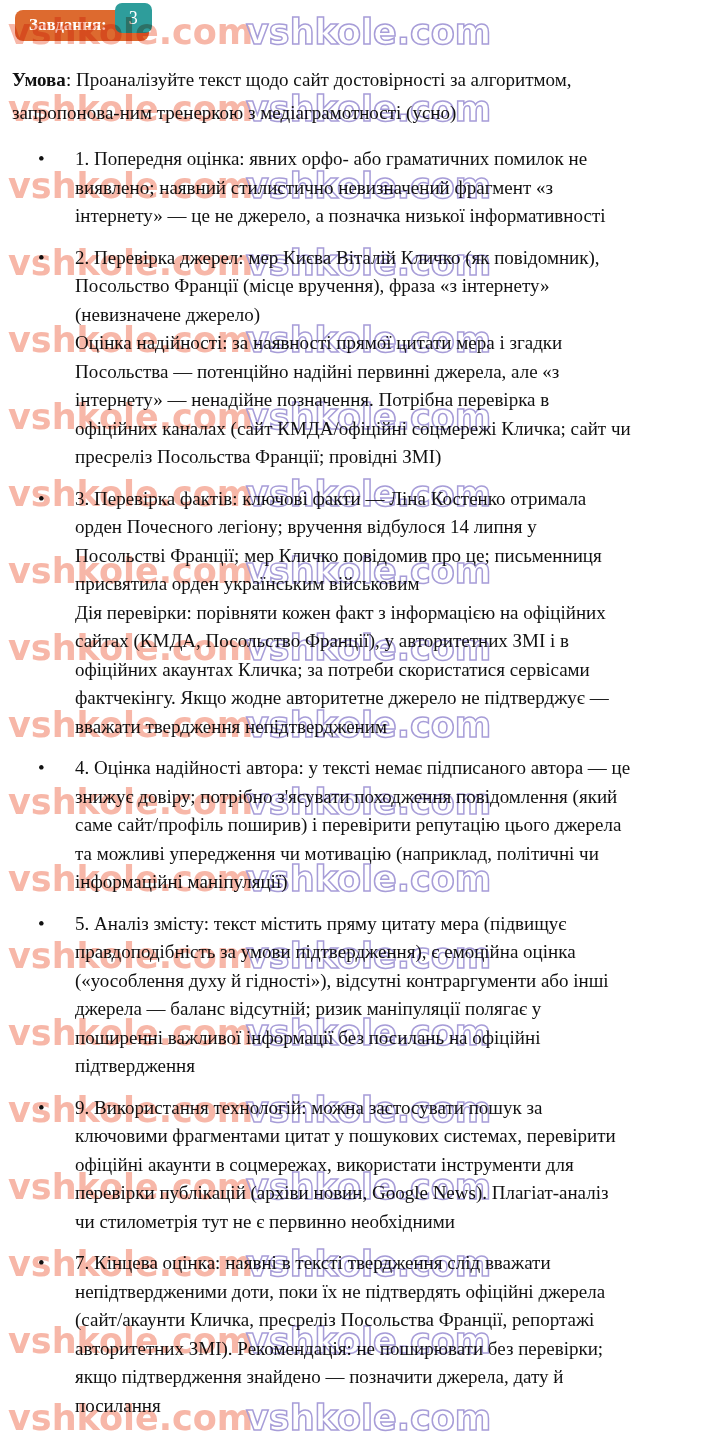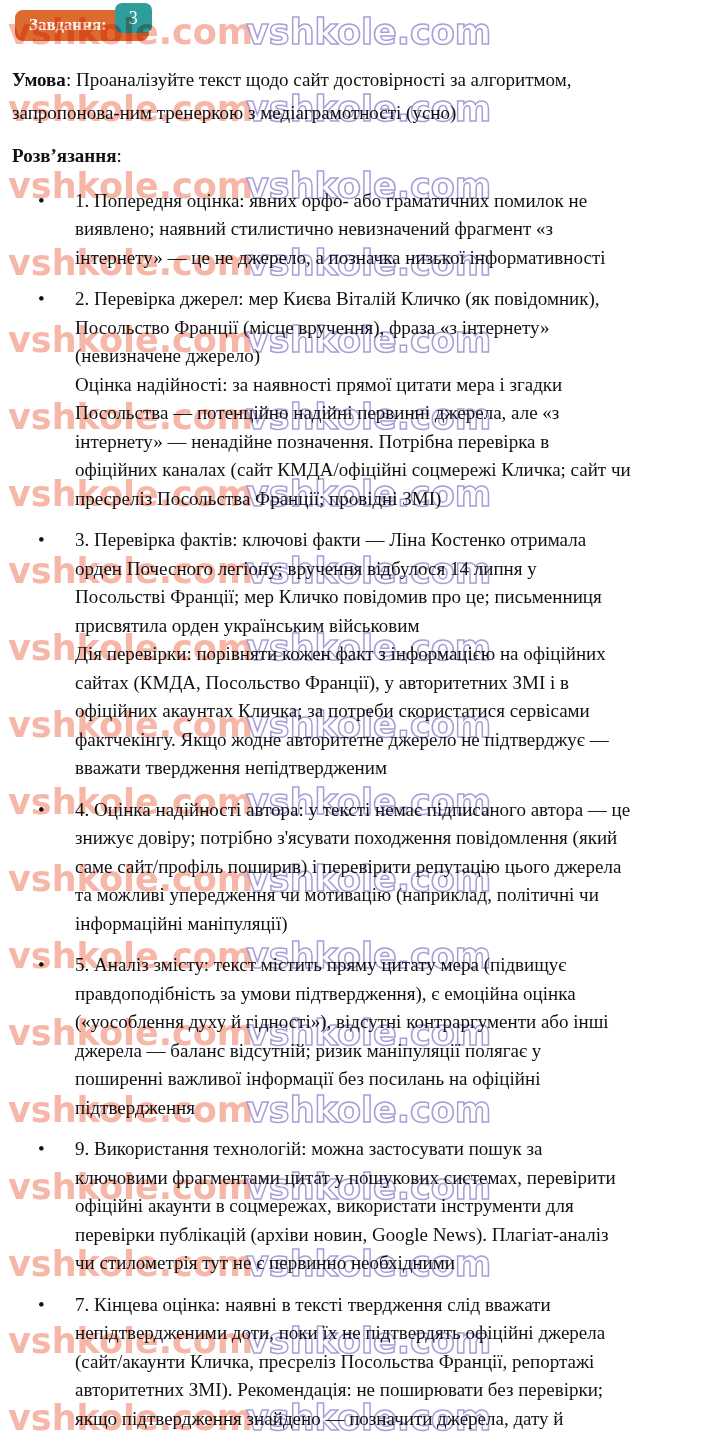--- a/index.html
+++ b/index.html
@@ -69,21 +69,20 @@
 <div class="page">
   <div class="content">
 
     <div class="task-badge">
       <span class="task-label">Завдання:</span>
       <span class="task-number">3</span>
     </div>
 
     <p class="condition"><b>Умова</b><span>: </span><span>Проаналізуйте текст щодо сайт достовірності за алгоритмом, запропонова-ним тренеркою з медіаграмотності (усно)</span></p>
 
-    <p class="solution-heading"><b>Розв’язання</b><span>:</span></p>
 
     <ul class="solution-list">
         <li>
           <span class="bullet">•</span>
           <p>1. Попередня оцінка: явних орфо- або граматичних помилок не виявлено; наявний стилистично невизначений фрагмент «з інтернету» — це не джерело, а позначка низької інформативності</p>
         </li>
         <li>
           <span class="bullet">•</span>
           <p>2. Перевірка джерел: мер Києва Віталій Кличко (як повідомник), Посольство Франції (місце вручення), фраза «з інтернету» (невизначене джерело)</p>
           <p>Оцінка надійності: за наявності прямої цитати мера і згадки Посольства — потенційно надійні первинні джерела, але «з інтернету» — ненадійне позначення. Потрібна перевірка в офіційних каналах (сайт КМДА/офіційні соцмережі Кличка; сайт чи пресреліз Посольства Франції; провідні ЗМІ)</p>

